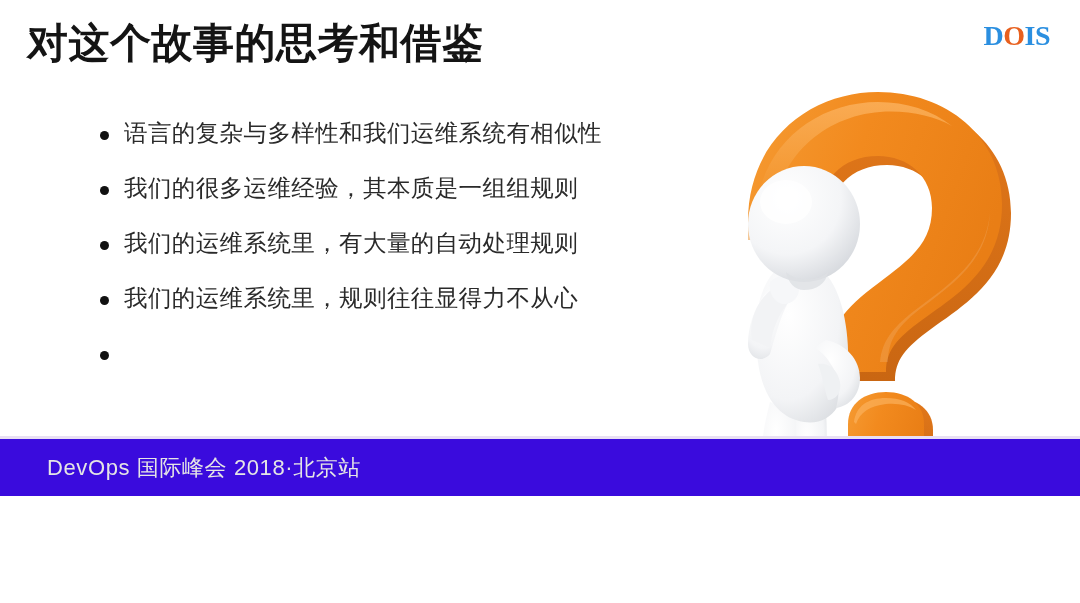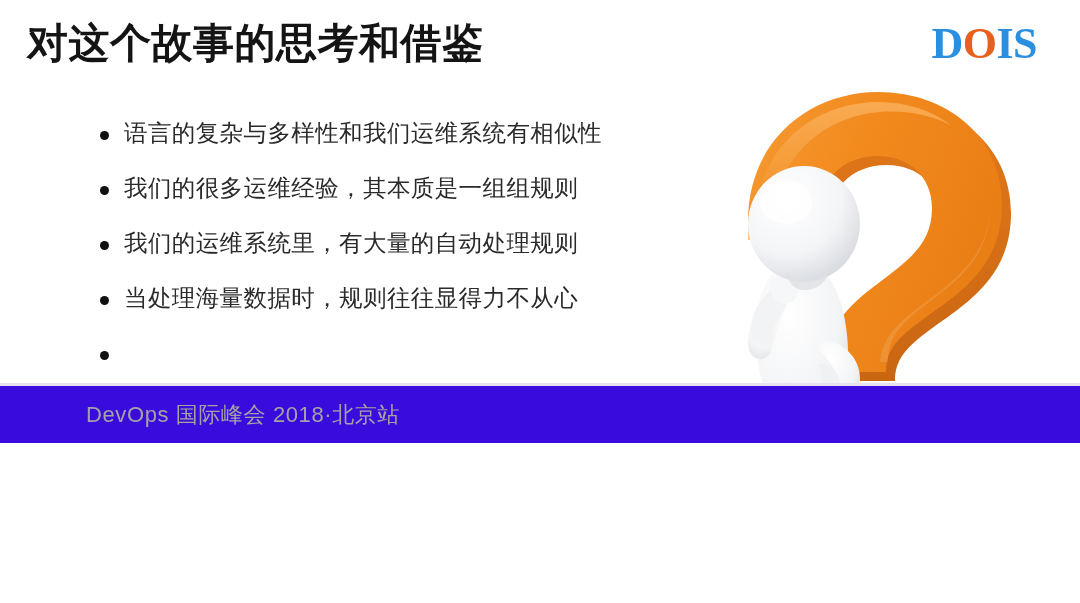--- a/index.html
+++ b/index.html
@@ -6,45 +6,45 @@
     margin: 0;
     padding: 0;
     background: #ffffff;
   }
   body {
     font-family: "Liberation Sans", "DejaVu Sans", sans-serif;
   }
   .slide {
     position: relative;
     width: 1080px;
-    height: 443px;
+    height: 496px;
     background: #ffffff;
     overflow: hidden;
   }
 
   
   .slide-title {
     position: absolute;
     left: 27px;
     top: 20px;
     font-size: 41px;
     font-weight: bold;
     color: #141414;
     letter-spacing: 0.5px;
     line-height: 1.15;
     white-space: nowrap;
   }
 
   
   .logo {
     position: absolute;
-    right: 43px;
+    right: 30px;
     top: 22px;
     font-family: "Liberation Serif", "DejaVu Serif", serif;
-    font-size: 44px;
+    font-size: 28px;
     font-weight: bold;
     letter-spacing: -0.5px;
     line-height: 1;
     white-space: nowrap;
   }
   .logo .lg-d  { color: #2B8FE0; }
   .logo .lg-o  { color: #E8601E; }
   .logo .lg-is { color: #2B8FE0; }
 
   
@@ -101,25 +101,24 @@
     right: 0;
     bottom: 0;
     height: 57px;
     background: #3A0BDD;
   }
   .footer-text {
     position: absolute;
     left: 47px;
     top: 50%;
     transform: translateY(-50%);
-    color: #a3a3a3;
+    color: #e5e5e5;
     font-size: 22px;
     letter-spacing: 0.6px;
     white-space: nowrap;
-    margin-left: 39px;
   }
 </style>
 </head>
 <body>
 
 <div class="slide">
 
   <div class="slide-title">对这个故事的思考和借鉴</div>
 
   <div class="logo">
@@ -134,21 +133,21 @@
     <div class="bullet-row">
       <span class="bullet-dot"></span>
       <span class="bullet-text">我们的很多运维经验，其本质是一组组规则</span>
     </div>
     <div class="bullet-row">
       <span class="bullet-dot"></span>
       <span class="bullet-text">我们的运维系统里，有大量的自动处理规则</span>
     </div>
     <div class="bullet-row">
       <span class="bullet-dot"></span>
-      <span class="bullet-text">当处理海量数据时，规则往往显得力不从心</span>
+      <span class="bullet-text">我们的运维系统里，规则往往显得力不从心</span>
     </div>
     <div class="bullet-row">
       <span class="bullet-dot"></span>
     </div>
   </div>
 
   <div class="illustration">
     <svg width="380" height="470" viewBox="0 0 380 470" xmlns="http://www.w3.org/2000/svg">
       <defs>
         <linearGradient id="orangeFace" x1="0" y1="0" x2="1" y2="0.4">

